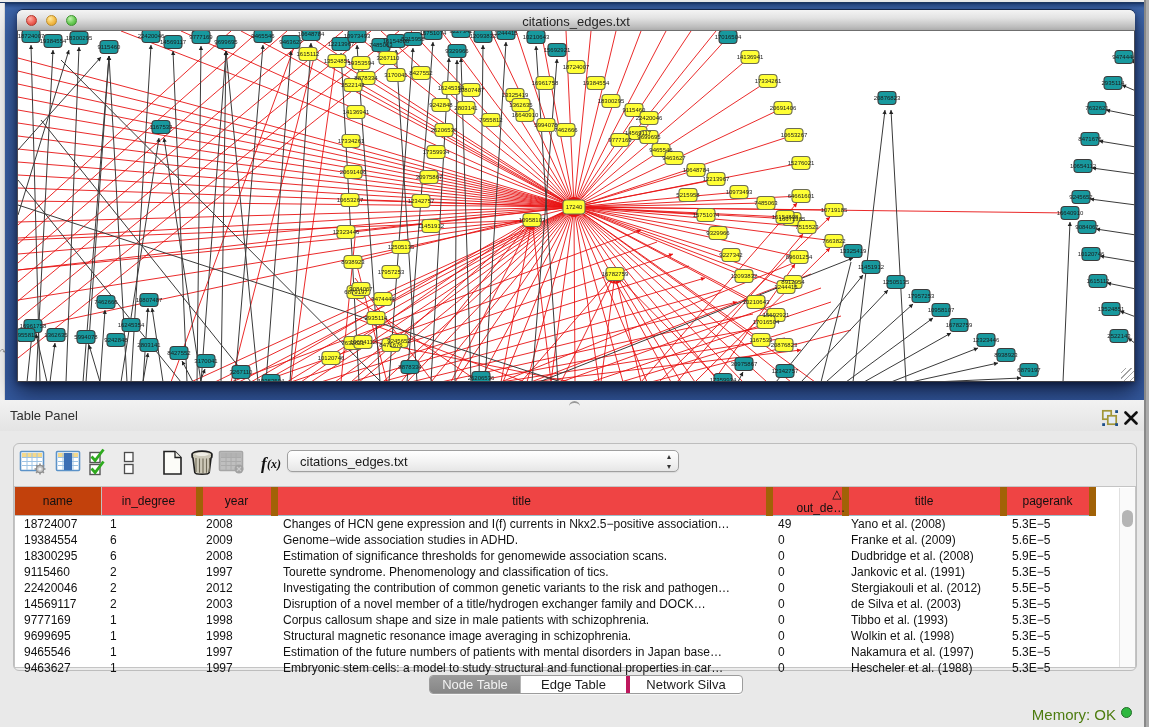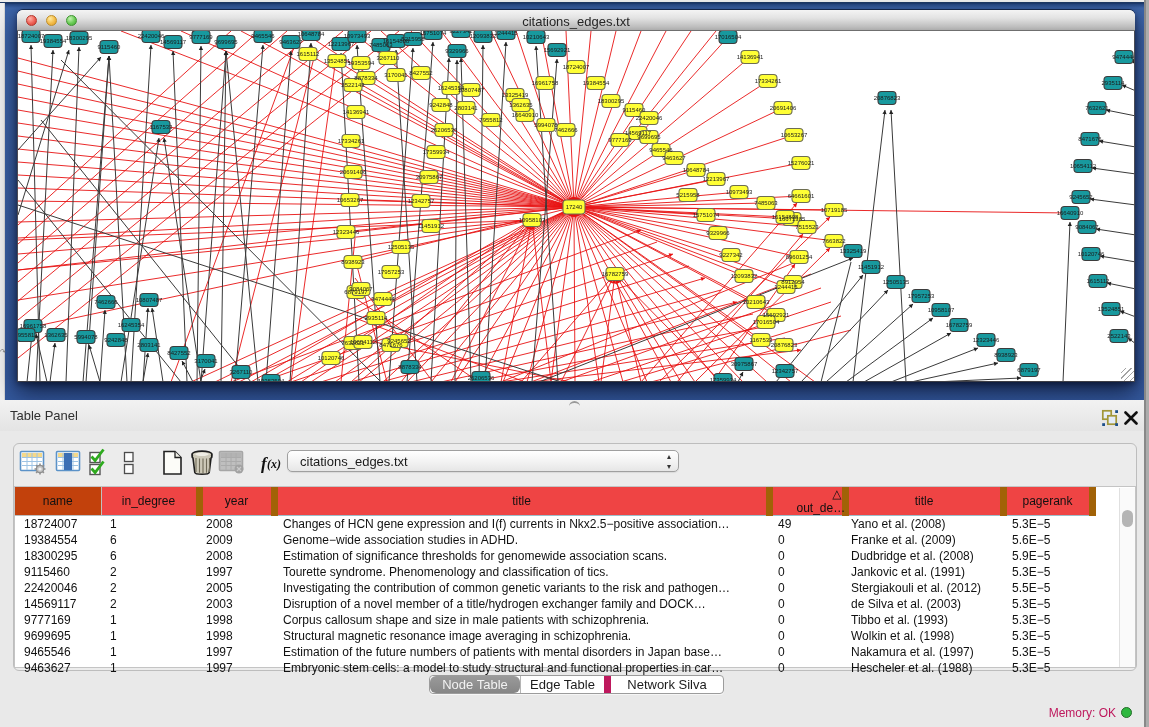--- a/index.html
+++ b/index.html
@@ -58,27 +58,27 @@
 td { height:16px; padding:0 0 0 9px; color:#111; white-space:nowrap; overflow:hidden; }
 td.y { padding-left:7px; } td.c { padding-left:6px; }
 #scrollv { position:absolute; left:1104px; top:1px; width:16px; height:179px; background:#fafafa; border-left:1px solid #e0e0e0;}
 #scrollv .thumb { position:absolute; left:2px; top:22px; width:11px; height:17px; background:#b5b5b5; border-radius:6px;}
 
 
 #tabs { position:absolute; left:429px; top:675px; height:19px; display:flex;
   border:1px solid #9c9c9c; border-radius:4px; overflow:hidden; background:#fff;
   box-shadow:0 1px 0 rgba(255,255,255,0.6);}
 .tab { font-size:13px; color:#1c1c1c; text-align:center; line-height:18px; }
-#tab1 { width:90px; background:linear-gradient(180deg,#9a9a9a,#868686); color:#f2f2f2;border-radius:6px; }
-#tab2 { width:91px; border-left:1px solid #b5b5b5; border-right:7px solid #be185d; }
+#tab1 { width:90px; background:linear-gradient(180deg,#9a9a9a,#868686); color:#f2f2f2; }
+#tab2 { width:110px; border-left:1px solid #b5b5b5; border-right:4px solid #be185d; }
 #tab3 { width:112px; }
 
 
 #status { position:absolute; left:0px; top:702px; width:1149px; height:25px; }
-#memtext { position:absolute; right:33px; top:4px; font-size:12px; color:#be185d;}
+#memtext { position:absolute; right:33px; top:4px; font-size:15px; color:#4d7c0f;}
 #memdot { position:absolute; left:1121px; top:707px; width:11px; height:11px; border-radius:50%;
   background:#2eb83f; border:1.5px solid #256d2b; }
 
 
 #float-ic { position:absolute; left:1101px; top:409px; width:18px; height:18px; }
 #close-ic { position:absolute; left:1124px; top:411px; width:14px; height:14px; }
 </style>
 </head>
 <body>
 <div id="topstrip"></div>
@@ -954,21 +954,21 @@
           <td>2</td>
           <td class="y">1997</td>
           <td>Tourette syndrome. Phenomenology and classification of tics.</td>
           <td>0</td>
           <td class="c">Jankovic et al. (1991)</td>
           <td>5.3E−5</td>
         </tr>
 <tr>
           <td>22420046</td>
           <td>2</td>
-          <td class="y">2005</td>
+          <td class="y">2012</td>
           <td>Investigating the contribution of common genetic variants to the risk and pathogen…</td>
           <td>0</td>
           <td class="c">Stergiakouli et al. (2012)</td>
           <td>5.5E−5</td>
         </tr>
 <tr>
           <td>14569117</td>
           <td>2</td>
           <td class="y">2003</td>
           <td>Disruption of a novel member of a title/hydrogen exchanger family and DOCK…</td>

